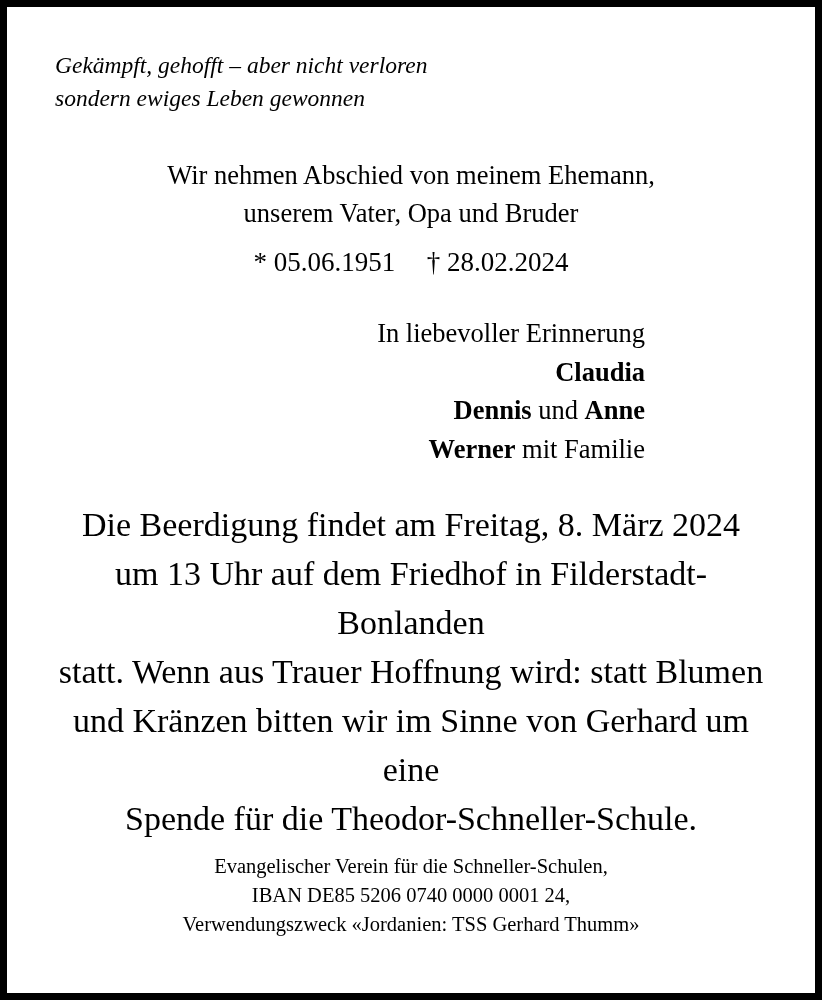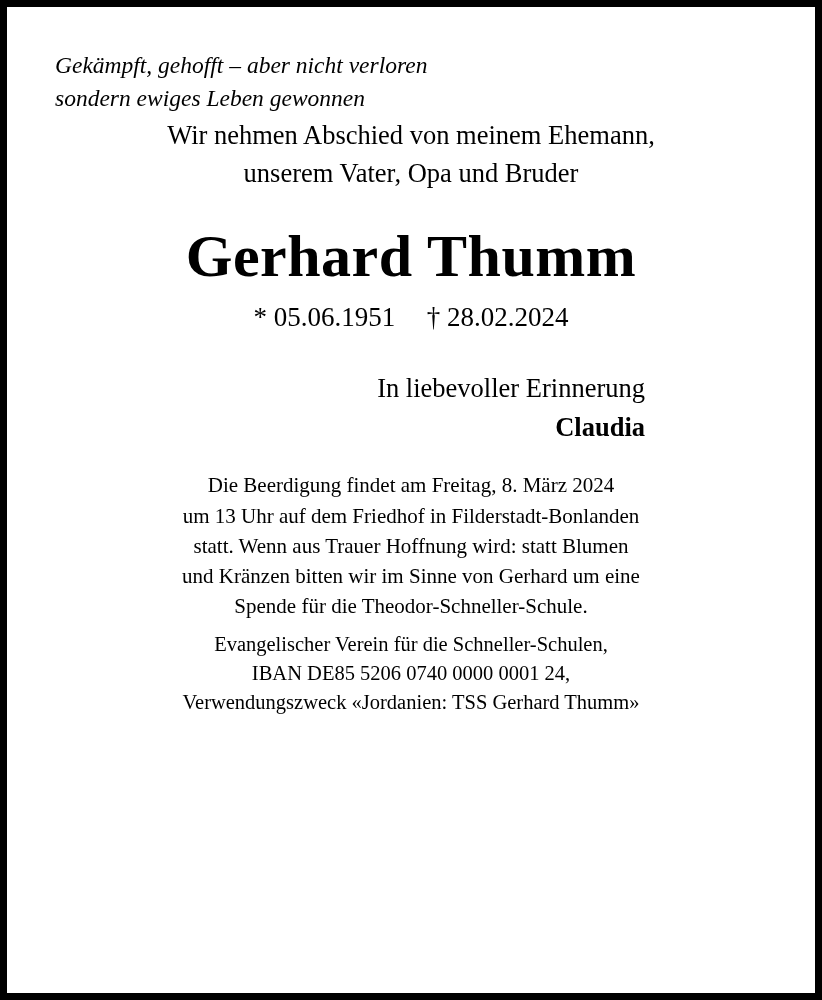--- a/index.html
+++ b/index.html
@@ -42,20 +42,21 @@
     font-size: 25px;
     line-height: 1.42;
     padding-right: 6px;
   }
   .place-date .line2 { display: block; }
 
   .intro {
     text-align: center;
     font-size: 26.5px;
     line-height: 1.45;
+    margin-top: 40px;
     white-space: pre-line;
   }
 
   .name {
     text-align: center;
     font-size: 60px;
     font-weight: bold;
     letter-spacing: 0.5px;
     margin-top: 32px;
     line-height: 1.05;
@@ -73,23 +74,23 @@
     text-align: right;
     padding-right: 130px;
     font-size: 26.5px;
     line-height: 1.47;
   }
   .memory-block .lead { font-weight: normal; }
   .memory-block .survivor b { font-weight: bold; }
 
   .funeral {
     text-align: center;
-    font-size: 21px;
+    font-size: 34px;
     line-height: 1.44;
-    margin-top: 24px;
+    margin-top: 32px;
     white-space: pre-line;
   }
 
   .donation {
     text-align: center;
     font-size: 20.5px;
     line-height: 1.42;
     margin-top: 8px;
     white-space: pre-line;
   }
@@ -100,31 +101,32 @@
 <div class="notice">
 
   <div class="top-row">
     <div class="motto">Gekämpft, gehofft – aber nicht verloren
 sondern ewiges Leben gewonnen</div>
   </div>
 
   <div class="intro">Wir nehmen Abschied von meinem Ehemann,
 unserem Vater, Opa und Bruder</div>
 
-  <div class="name">Gerhard Thumm</div>
 
   <div class="dates">
     <span>* 05.06.1951</span>
     <span class="sep"></span>
     <span>† 28.02.2024</span>
   </div>
 
   <div class="memory-block">
     <div class="lead">In liebevoller Erinnerung</div>
     <div class="survivor"><b>Claudia</b></div>
+    <div class="survivor"><b>Dennis</b> und <b>Anne</b></div>
+    <div class="survivor"><b>Werner</b> mit Familie</div>
   </div>
 
   <div class="funeral">Die Beerdigung findet am Freitag, 8. März 2024
 um 13 Uhr auf dem Friedhof in Filderstadt-Bonlanden
 statt. Wenn aus Trauer Hoffnung wird: statt Blumen
 und Kränzen bitten wir im Sinne von Gerhard um eine
 Spende für die Theodor-Schneller-Schule.</div>
 
   <div class="donation">Evangelischer Verein für die Schneller-Schulen,
 IBAN DE85 5206 0740 0000 0001 24,

